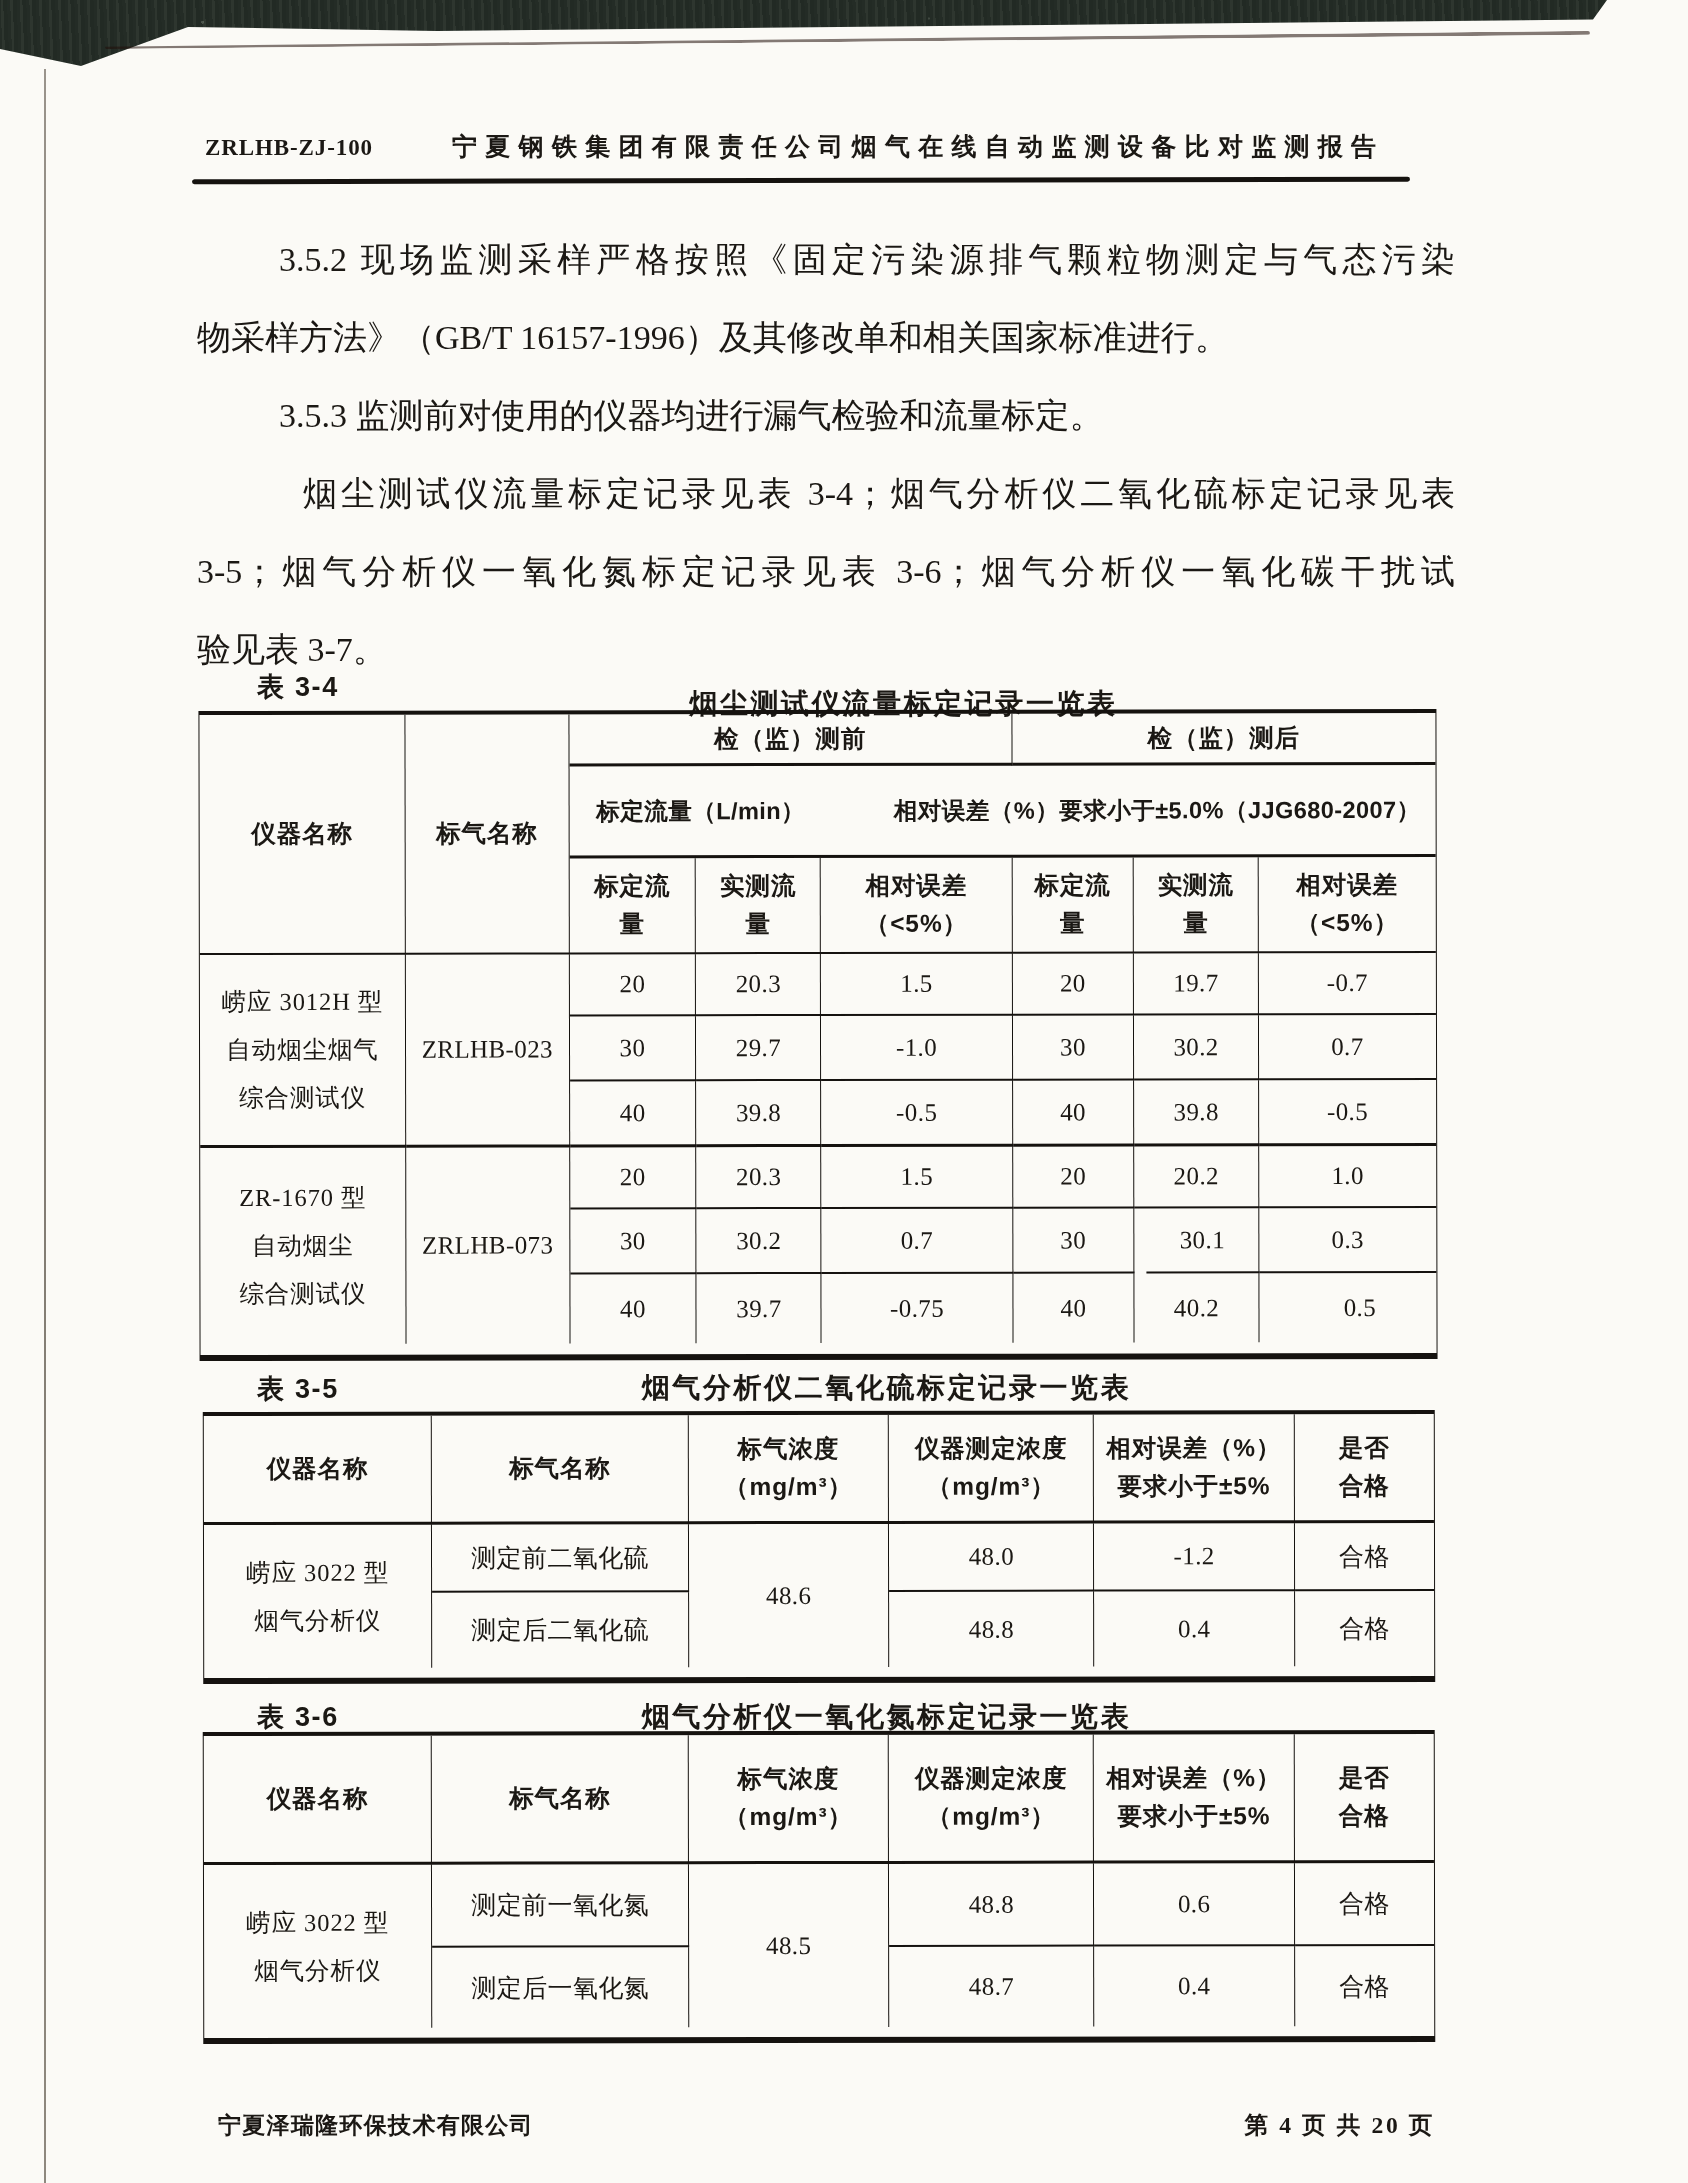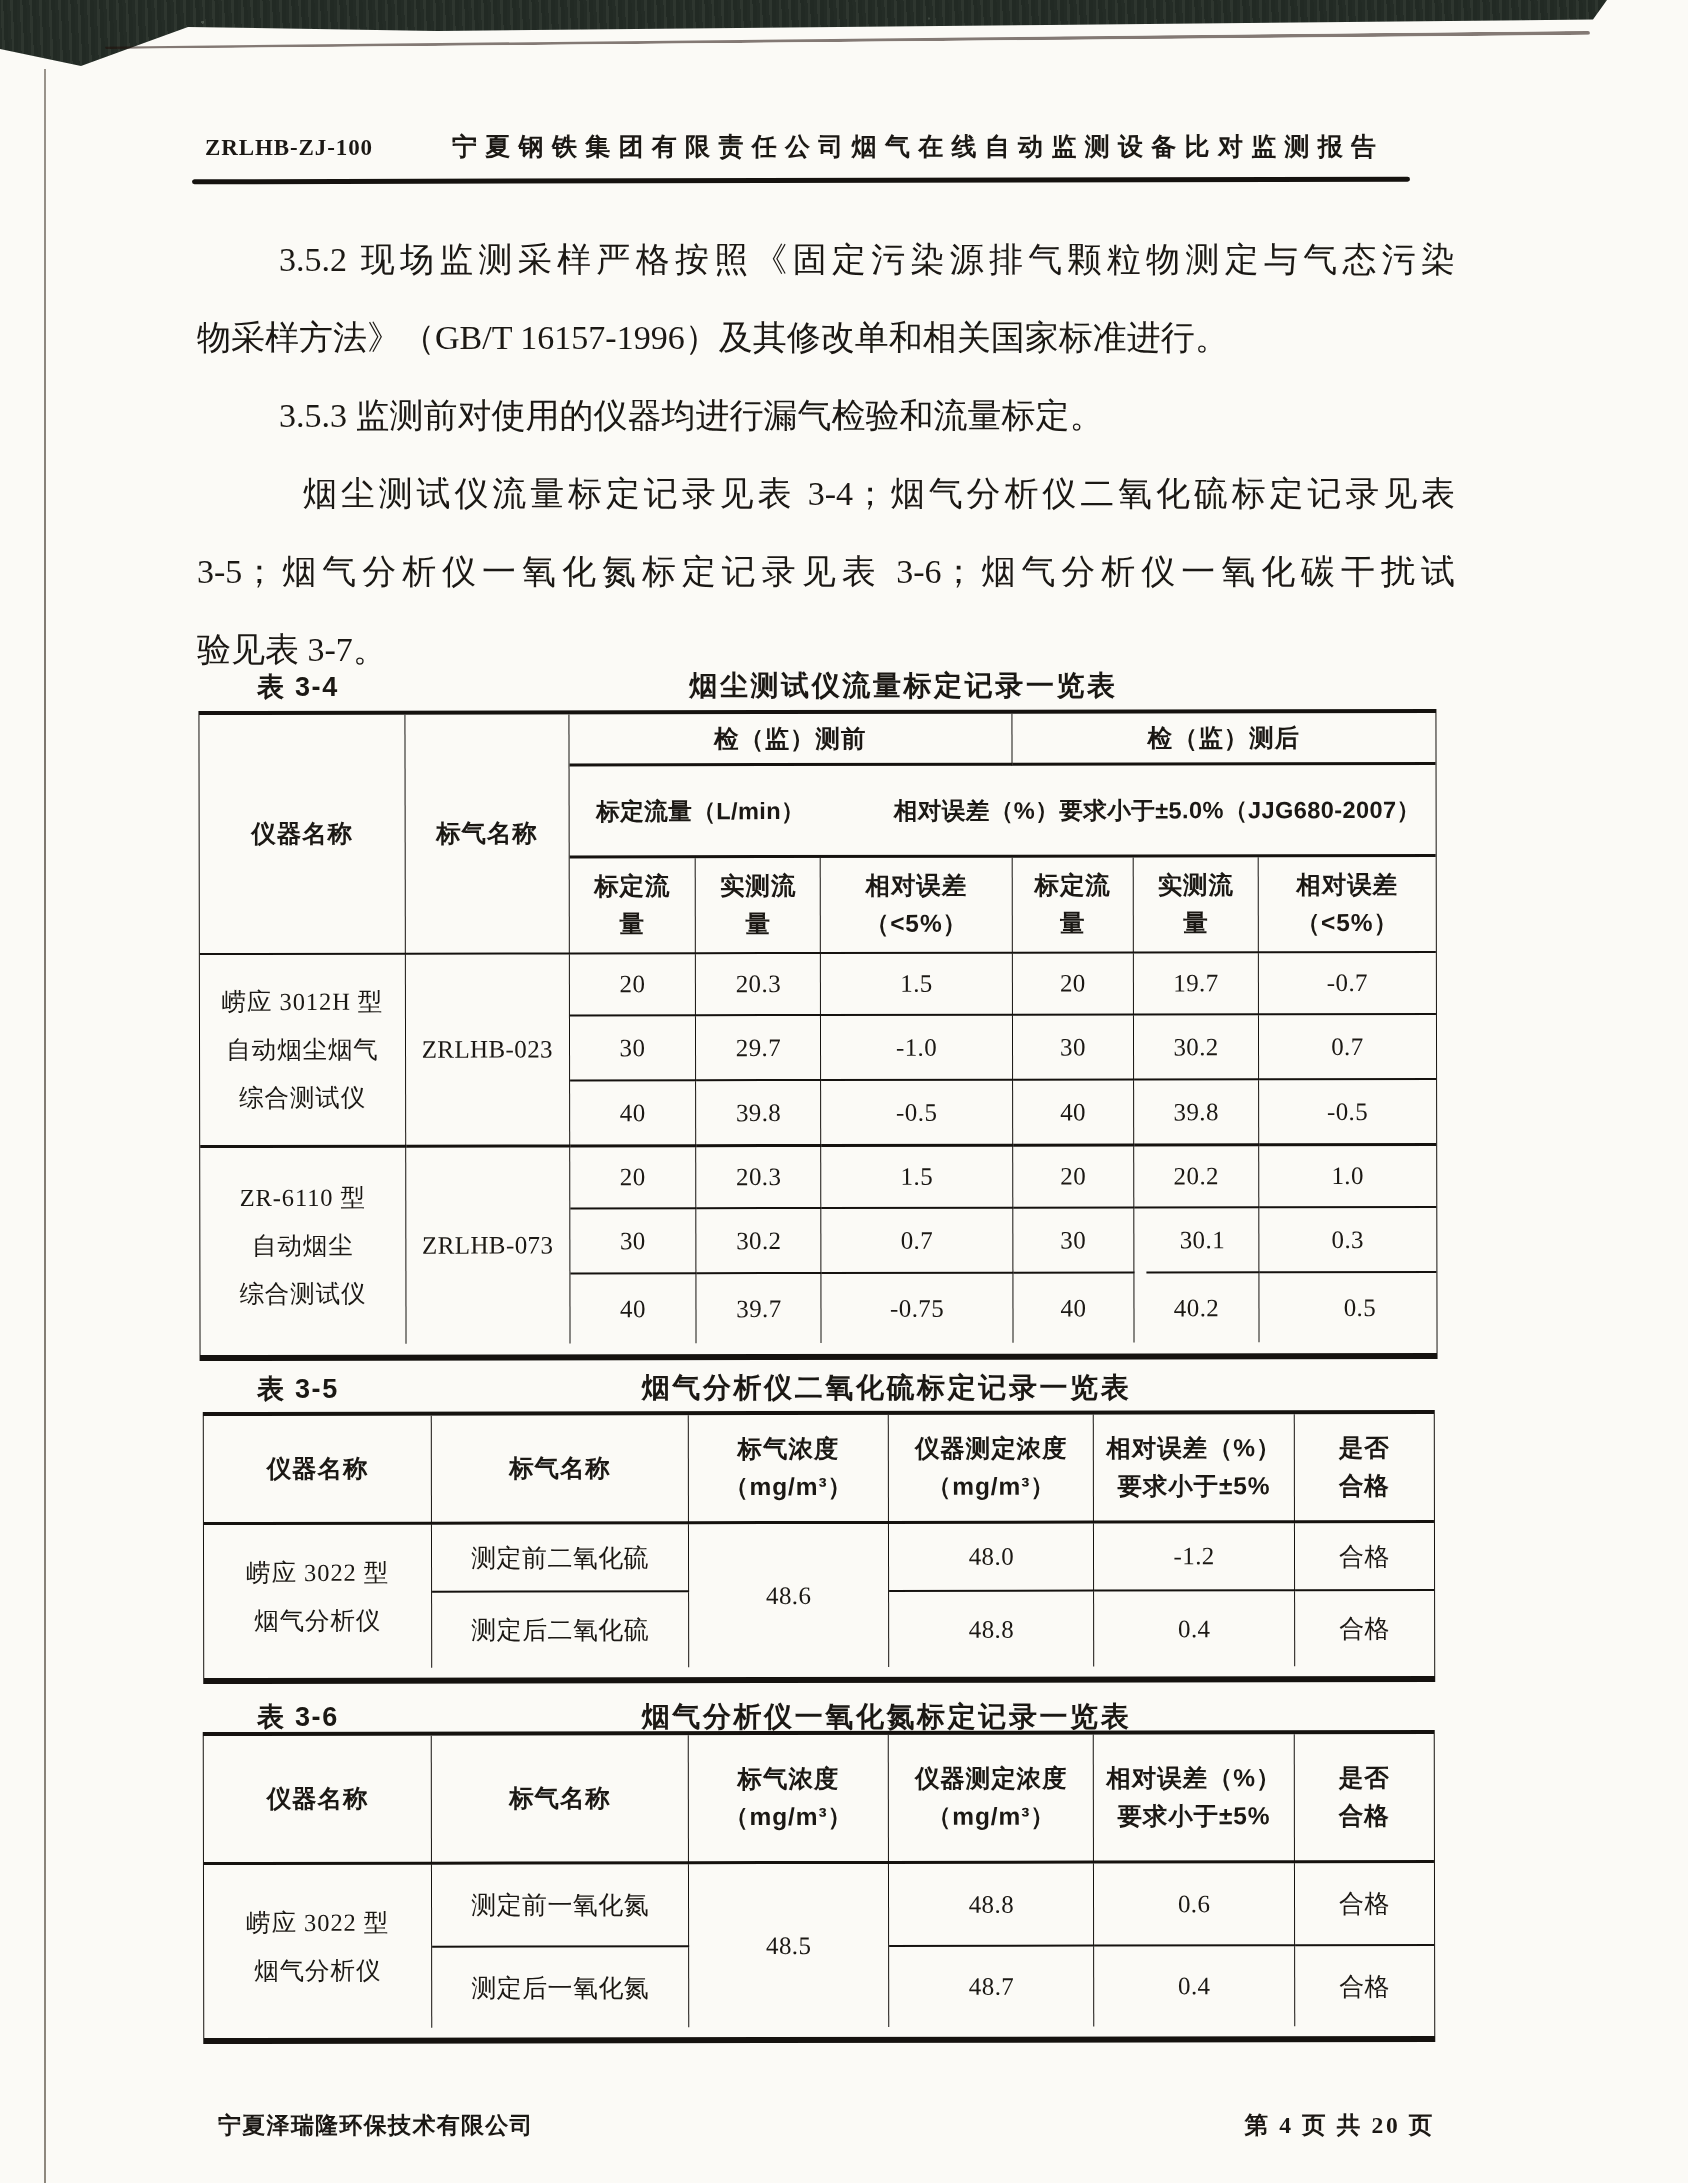--- a/index.html
+++ b/index.html
@@ -95,21 +95,21 @@
   <div class="para-block">
     <div class="pline fill ind1">3.5.2 现场监测采样严格按照《固定污染源排气颗粒物测定与气态污染</div>
     <div class="pline">物采样方法》（GB/T 16157-1996）及其修改单和相关国家标准进行。</div>
     <div class="pline ind1">3.5.3 监测前对使用的仪器均进行漏气检验和流量标定。</div>
     <div class="pline fill ind2">烟尘测试仪流量标定记录见表 3-4；烟气分析仪二氧化硫标定记录见表</div>
     <div class="pline fill">3-5；烟气分析仪一氧化氮标定记录见表 3-6；烟气分析仪一氧化碳干扰试</div>
     <div class="pline">验见表 3-7。</div>
   </div>
 
   <div class="caption cap-no" style="left:257px;top:669px;">表 3-4</div>
-  <div class="caption cap-title" style="left:598px;top:667px;">烟尘测试仪流量标定记录一览表</div>
+  <div class="caption cap-title" style="left:598px;top:685px;">烟尘测试仪流量标定记录一览表</div>
 
   <div id="t34" class="ztable">
     <div class="cell hfont br bb6" style="grid-column:1;grid-row:1/span 3;">仪器名称</div>
     <div class="cell hfont br bb6" style="grid-column:2;grid-row:1/span 3;">标气名称</div>
     <div class="cell hfont br bb7" style="grid-column:3/span 3;grid-row:1;">检（监）测前</div>
     <div class="cell hfont bb7" style="grid-column:6/span 3;grid-row:1;">检（监）测后</div>
     <div class="cell speccell bb9" style="grid-column:3/span 6;grid-row:2;">
       <span>标定流量（L/min）</span>
       <span>相对误差（%）要求小于±5.0%（JJG680-2007）</span>
     </div>
@@ -157,21 +157,21 @@
     <div class="cell dfont br bb5" style="grid-column:7;grid-row:5;">30.2</div>
     <div class="cell dfont bb5" style="grid-column:8;grid-row:5;">0.7</div>
     <div class="cell dfont br bb7" style="grid-column:3;grid-row:6;">40</div>
     <div class="cell dfont br bb7" style="grid-column:4;grid-row:6;">39.8</div>
     <div class="cell dfont br bb7" style="grid-column:5;grid-row:6;">-0.5</div>
     <div class="cell dfont br bb7" style="grid-column:6;grid-row:6;">40</div>
     <div class="cell dfont br bb7" style="grid-column:7;grid-row:6;">39.8</div>
     <div class="cell dfont bb7" style="grid-column:8;grid-row:6;">-0.5</div>
 
     <div class="cell namecell br" style="grid-column:1;grid-row:7/span 3;">
-      <div>ZR-6110 型</div>
+      <div>ZR-1670 型</div>
       <div>自动烟尘</div>
       <div>综合测试仪</div>
     </div>
     <div class="cell dfont br" style="grid-column:2;grid-row:7/span 3;">ZRLHB-073</div>
     <div class="cell dfont br bb5" style="grid-column:3;grid-row:7;">20</div>
     <div class="cell dfont br bb5" style="grid-column:4;grid-row:7;">20.3</div>
     <div class="cell dfont br bb5" style="grid-column:5;grid-row:7;">1.5</div>
     <div class="cell dfont br bb5" style="grid-column:6;grid-row:7;">20</div>
     <div class="cell dfont br bb5" style="grid-column:7;grid-row:7;">20.2</div>
     <div class="cell dfont bb5" style="grid-column:8;grid-row:7;">1.0</div>

